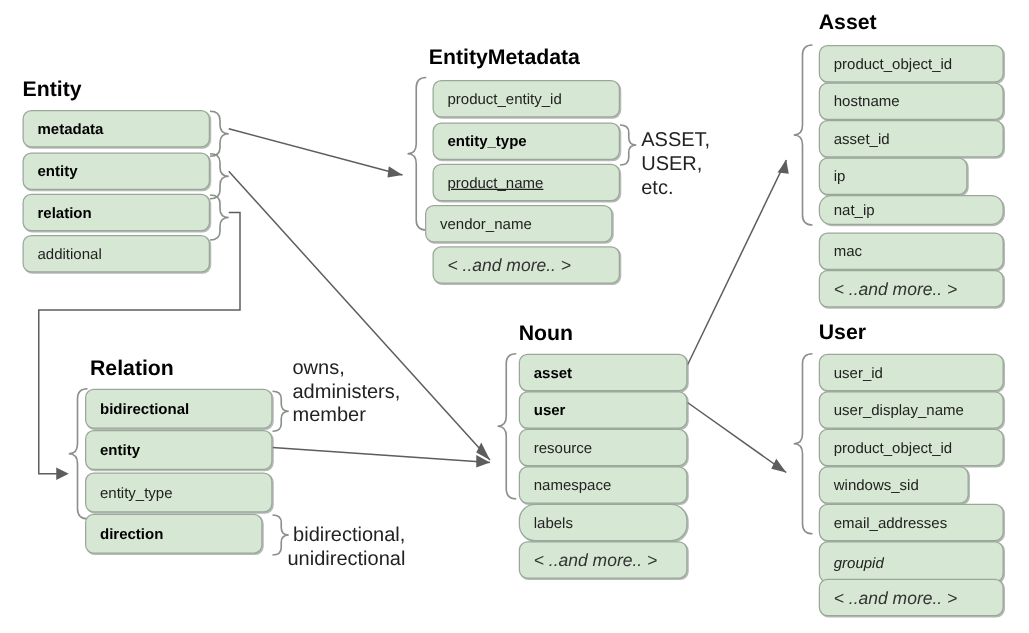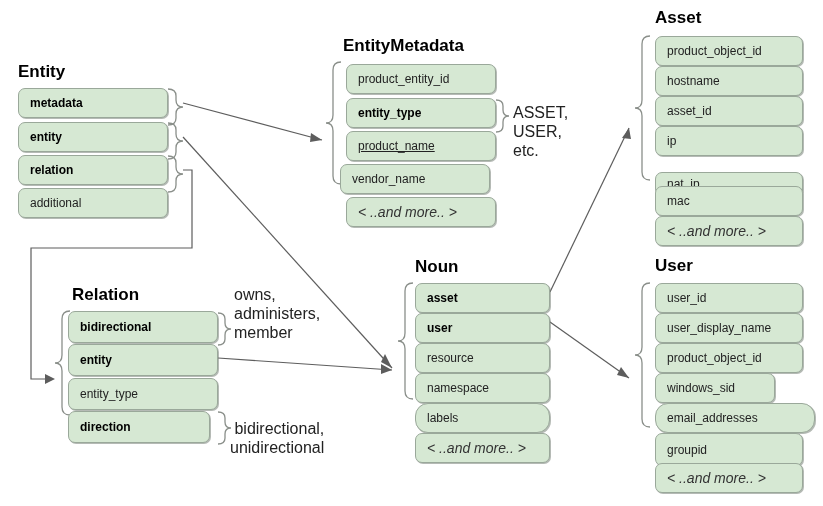--- a/index.html
+++ b/index.html
@@ -88,22 +88,22 @@
     <div class="field" style="left:346px;top:131px;width:150px;height:30px;text-decoration:underline;">product_name</div>
     <div class="field" style="left:340px;top:164px;width:150px;height:30px;">vendor_name</div>
     <div class="field more" style="left:346px;top:197px;width:150px;height:30px;">&lt; ..and more.. &gt;</div>
   </div>
 
   <div class="group">
     <div class="group-title" style="left:655px;top:8px;">Asset</div>
     <div class="field" style="left:655px;top:36px;width:148px;height:30px;">product_object_id</div>
     <div class="field" style="left:655px;top:66px;width:148px;height:30px;">hostname</div>
     <div class="field" style="left:655px;top:96px;width:148px;height:30px;">asset_id</div>
-    <div class="field" style="left:655px;top:126px;width:148px;height:30px;">ip</div>
-    <div class="field" style="left:655px;top:172px;width:148px;height:24px;">nat_ip</div>
+    <div class="field" style="left:655px;top:126px;width:119px;height:30px;">ip</div>
+    <div class="field" style="left:655px;top:156px;width:148px;height:24px;border-radius:10px;">nat_ip</div>
     <div class="field" style="left:655px;top:186px;width:148px;height:30px;">mac</div>
     <div class="field more" style="left:655px;top:216px;width:148px;height:30px;">&lt; ..and more.. &gt;</div>
   </div>
 
   <div class="group">
     <div class="group-title" style="left:72px;top:285px;">Relation</div>
     <div class="field bold" style="left:68px;top:311px;width:150px;height:32px;">bidirectional</div>
     <div class="field bold" style="left:68px;top:344px;width:150px;height:32px;">entity</div>
     <div class="field" style="left:68px;top:378px;width:150px;height:32px;">entity_type</div>
     <div class="field bold" style="left:68px;top:411px;width:142px;height:32px;">direction</div>
@@ -118,22 +118,22 @@
     <div class="field" style="left:415px;top:403px;width:135px;height:30px;border-radius:13px;">labels</div>
     <div class="field more" style="left:415px;top:433px;width:135px;height:30px;">&lt; ..and more.. &gt;</div>
   </div>
 
   <div class="group">
     <div class="group-title" style="left:655px;top:256px;">User</div>
     <div class="field" style="left:655px;top:283px;width:148px;height:30px;">user_id</div>
     <div class="field" style="left:655px;top:313px;width:148px;height:30px;">user_display_name</div>
     <div class="field" style="left:655px;top:343px;width:148px;height:30px;">product_object_id</div>
     <div class="field" style="left:655px;top:373px;width:120px;height:30px;">windows_sid</div>
-    <div class="field" style="left:655px;top:403px;width:160px;height:30px;border-radius:13px;">email_addresses</div>
-    <div class="field" style="left:655px;top:433px;width:148px;height:33px;">groupid</div>
+    <div class="field" style="left:655px;top:403px;width:148px;height:30px;">email_addresses</div>
+    <div class="field" style="left:655px;top:433px;width:148px;height:33px;font-style:italic;">groupid</div>
     <div class="field more" style="left:655px;top:463px;width:148px;height:30px;">&lt; ..and more.. &gt;</div>
   </div>
 
   <div class="annot" style="left:234px;top:285px;">owns,
 administers,
 member</div>
   <div class="annot" style="left:513px;top:103px;">ASSET,
 USER,
 etc.</div>
   <div class="annot" style="left:230px;top:419px;text-align:right;">bidirectional,

